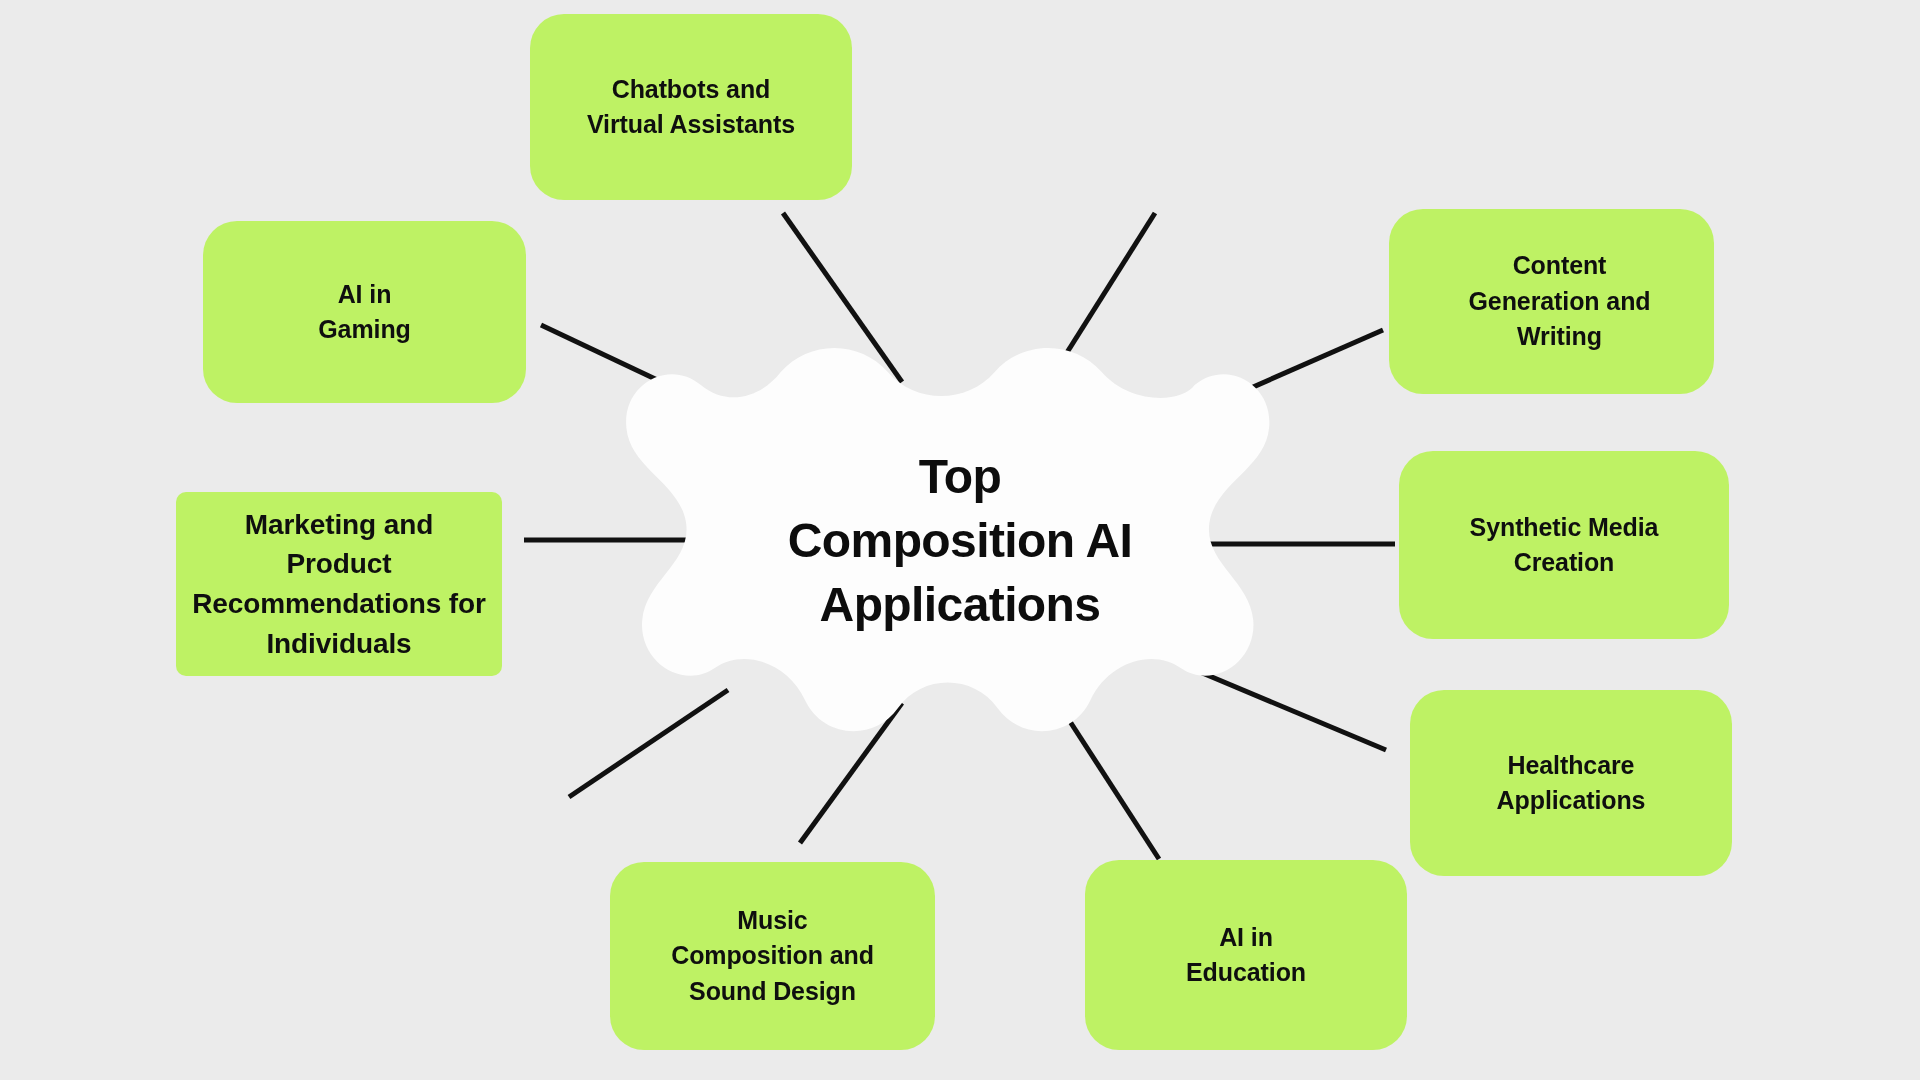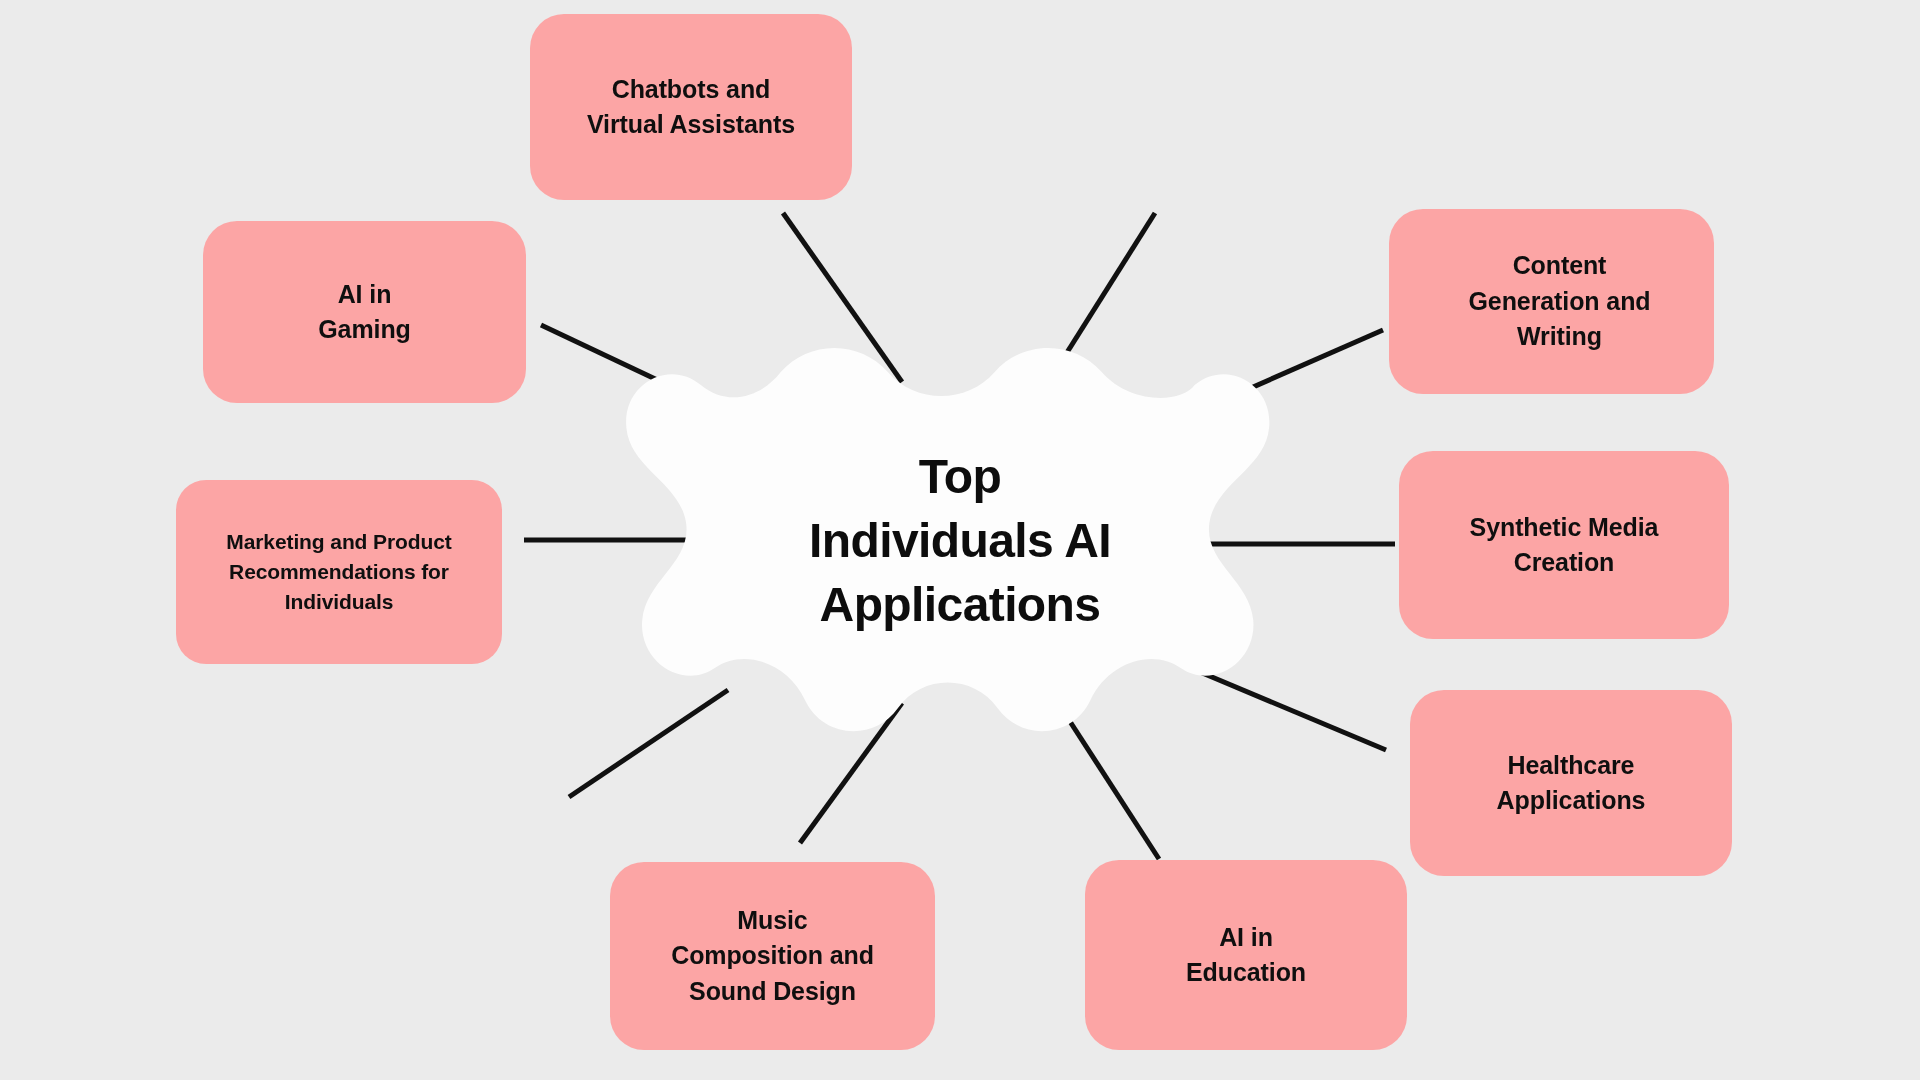--- a/index.html
+++ b/index.html
@@ -27,21 +27,21 @@
   #centerblob {
     position: absolute;
     left: 0;
     top: 0;
     width: 1920px;
     height: 1080px;
     pointer-events: none;
   }
   .node {
     position: absolute;
-    background: #fca5a5;
+    background: #bef264;
     border-radius: 34px;
     display: flex;
     align-items: center;
     justify-content: center;
     text-align: center;
     box-sizing: border-box;
     color: #0f0f0f;
     font-weight: 700;
     line-height: 1.42;
     letter-spacing: -0.1px;
@@ -66,21 +66,21 @@
     font-size: 48px;
     line-height: 1.33;
     letter-spacing: -0.6px;
     white-space: pre-line;
   }
   
   #n-chatbots   { left: 530px;  top: 14px;   width: 322px; height: 186px; font-size: 25px; }
   #n-artdesign  { left: 1008px; top: 12px;   width: 322px; height: 188px; font-size: 25px; }
   #n-gaming     { left: 203px;  top: 221px;  width: 323px; height: 182px; font-size: 25px; }
   #n-content    { left: 1389px; top: 209px;  width: 325px; height: 185px; font-size: 25px; padding-left: 30px; }
-  #n-marketing  { left: 176px;  top: 480px;  width: 326px; height: 184px; font-size: 21px; border-radius: 30px; }
+  #n-marketing  { left: 176px;  top: 492px;  width: 326px; height: 184px; font-size: 28px; border-radius: 10px; }
   #n-synthetic  { left: 1399px; top: 451px;  width: 330px; height: 188px; font-size: 25px; }
   #n-fashion    { left: 216px;  top: 765px;  width: 327px; height: 190px; font-size: 25px; }
   #n-healthcare { left: 1410px; top: 690px;  width: 322px; height: 186px; font-size: 25px; }
   #n-music      { left: 610px;  top: 862px;  width: 325px; height: 188px; font-size: 25px; }
   #n-education  { left: 1085px; top: 860px;  width: 322px; height: 190px; font-size: 25px; }
 </style>
 </head>
 <body>
 
 <div id="stage">
@@ -119,21 +119,21 @@
       C 655 690, 607 662, 611 620
       C 615 580, 665 562, 658 522
       C 651 483, 598 468, 594 428
       C 589 385, 639 358, 674 385
       C 704 408, 740 396, 760 372
       Z
     " transform="translate(74,0) scale(0.93,1)"></path>
   </svg>
 
   <div class="center-title">Top
-Individuals AI
+Composition AI
 Applications</div>
 
   <div class="node" id="n-chatbots">
     <span class="label">Chatbots and
 Virtual Assistants</span>
   </div>
 
 
   <div class="node" id="n-gaming">
     <span class="label">AI in

